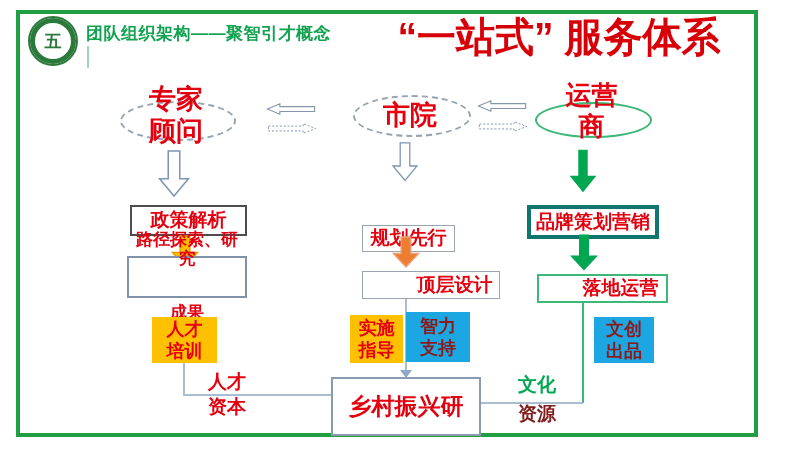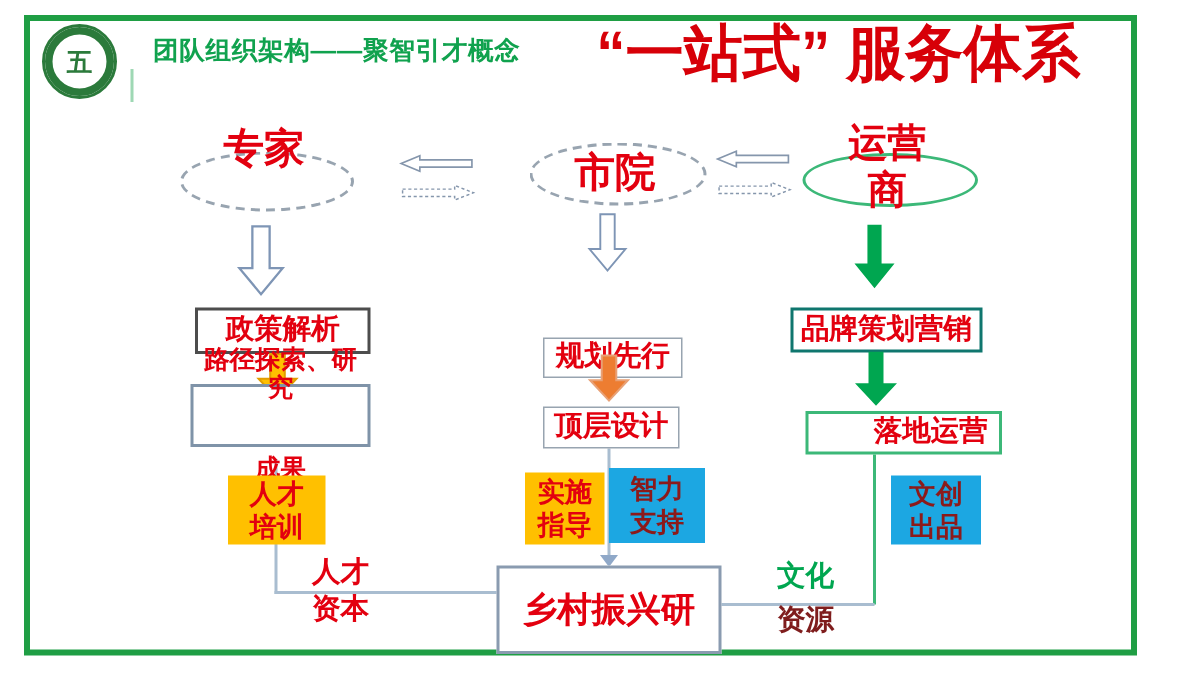--- a/index.html
+++ b/index.html
@@ -16,21 +16,21 @@
   .badge-outer{
     position:absolute;left:28px;top:16px;width:46px;height:46px;border-radius:50%;
     border:2px solid #2b7a3b;display:flex;align-items:center;justify-content:center;background:#fff;
   }
   .badge-ring{
     width:36px;height:36px;border-radius:50%;border:5px solid #2b7a3b;
     display:flex;align-items:center;justify-content:center;background:#fff;
   }
   .badge-num{font-size:17px;font-weight:bold;color:#2b7a3b;line-height:1;}
   .section-title{
-    position:absolute;left:102px;top:22px;font-size:17px;font-weight:bold;color:#10a24e;
+    position:absolute;left:86px;top:22px;font-size:17px;font-weight:bold;color:#10a24e;
     letter-spacing:0.5px;white-space:nowrap;text-align:center;
   }
   .title-tick{position:absolute;left:87px;top:46px;width:2px;height:22px;background:#9ed8b4;}
   .main-title{
     position:absolute;left:360px;top:14px;width:398px;text-align:center;
     font-size:39px;font-weight:900;color:#d70008;white-space:nowrap;line-height:1.2;
     transform:scaleY(1.05);
   }
   .ellipse{position:absolute;border-radius:50%;}
   .ellipse.dashed{border:2px dashed #98a4b0;}
@@ -74,20 +74,21 @@
 <div class="line" style="left:183px;top:306px;width:2px;height:90px;"></div>
 <div class="line" style="left:183px;top:394px;width:149px;height:2px;"></div>
 <div class="line" style="left:405px;top:298px;width:2px;height:73px;"></div>
 <div class="down-head" style="left:400px;top:370px;"></div>
 <div class="line greenline" style="left:582px;top:300px;width:2px;height:103px;"></div>
 <div class="line" style="left:477px;top:402px;width:106px;height:2px;"></div>
 
 <div class="ellipse dashed" style="left:120px;top:101px;width:112px;height:36px;"></div>
 <div class="etext" style="left:120px;top:84px;width:112px;font-size:27px;">
   <span>专家</span><br>
+  <span>顾问</span>
 </div>
 
 <div class="ellipse dashed" style="left:353px;top:95px;width:114px;height:38px;"></div>
 <div class="etext" style="left:353px;top:100px;width:114px;font-size:27px;">市院</div>
 
 <div class="ellipse green" style="left:535px;top:102px;width:113px;height:32px;"></div>
 <div class="etext" style="left:535px;top:80px;width:113px;font-size:26px;">
   <span>运营</span><br>
   <span>商</span>
 </div>
@@ -114,39 +115,39 @@
 <svg class="abs" style="left:567px;top:149px;" width="32" height="44" viewBox="0 0 36 56">
   <polygon points="12,1 24,1 24,34 35,34 18,55 1,34 12,34" fill="#00a650"></polygon>
 </svg>
 
 <div class="label-box" style="left:130px;top:205px;width:113px;height:27px;border:2px solid #4d4d4d;font-size:19px;">
   <span>政策解析</span>
 </div>
 <div class="label-box" style="left:362px;top:205px;width:91px;height:25px;border:1.5px solid #98a4b0;font-size:19px;margin-top:20px;">
   <span>规划先行</span>
 </div>
-<div class="label-box" style="left:527px;top:205px;width:124px;height:26px;border:2px solid #0f766e;font-size:19px;">
+<div class="label-box" style="left:527px;top:205px;width:124px;height:26px;border:4px solid #0f766e;font-size:19px;">
   <span>品牌策划营销</span>
 </div>
 
 <svg class="abs" style="left:170px;top:235px;" width="30" height="33" viewBox="0 0 30 34">
   <polygon points="10,1 20,1 20,18 28,18 15,32 2,18 10,18" fill="#ffc000" stroke="#e29e00" stroke-width="1.4"></polygon>
 </svg>
 <svg class="abs" style="left:391px;top:236px;" width="30" height="33" viewBox="0 0 30 34">
   <polygon points="10,1 20,1 20,18 28,18 15,32 2,18 10,18" fill="#ed7d31" stroke="#e8a176" stroke-width="1.4"></polygon>
 </svg>
 <svg class="abs" style="left:568px;top:233px;" width="32" height="39" viewBox="0 0 32 38">
   <polygon points="11,1 21,1 21,22 30,22 16,37 2,22 11,22" fill="#00a650"></polygon>
 </svg>
 
 <div class="label-box" style="left:127px;top:256px;width:116px;height:38px;border:2px solid #7f93a8;font-size:17px;flex-direction:column;gap:35px;">
   <span>路径探索、研究</span>
   <span>成果</span>
 </div>
-<div class="label-box" style="left:362px;top:271px;width:89px;height:26px;border:1.5px solid #98a4b0;font-size:19px;">
+<div class="label-box" style="left:362px;top:271px;width:89px;height:26px;border:1.5px solid #98a4b0;font-size:19px;padding-left:47px;">
   <span>顶层设计</span>
 </div>
 <div class="label-box" style="left:537px;top:274px;width:91px;height:25px;border:2px solid #3cb878;font-size:19px;padding-left:36px;">
   <span>落地运营</span>
 </div>
 
 <div class="fill-box" style="left:152px;top:317px;width:65px;height:46px;background:#ffc000;color:#e3000f;font-size:18px;">
   <span>
     <span>人才</span><br>
     <span>培训</span>

